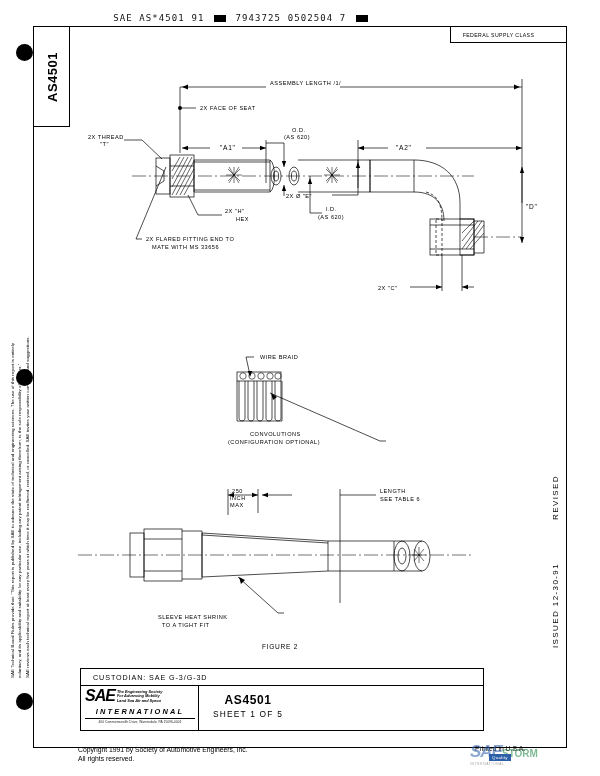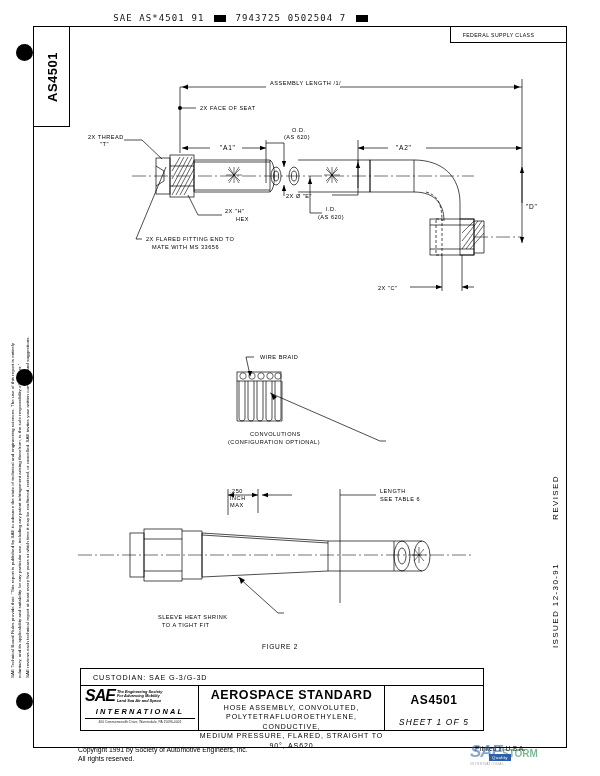--- a/index.html
+++ b/index.html
@@ -89,21 +89,21 @@
            font-style:italic;font-weight:bold;padding-left:2px;padding-top:1px;}
   #sae-intl{font-size:7.4px;letter-spacing:2.2px;font-weight:bold;font-style:italic;
             margin-top:0px;text-align:center;}
   #sae-addr{font-size:3.2px;letter-spacing:.1px;border-top:.8px solid #000;margin-top:2px;
             padding-top:1px;text-align:center;color:#222;}
 
   #as-title{font-size:12.5px;font-weight:bold;letter-spacing:.6px;margin-bottom:1px;}
   .as-sub{font-size:7px;letter-spacing:.9px;line-height:9.4px;font-family:"Liberation Sans",sans-serif;}
 
   #doc-num{font-size:12px;font-weight:bold;letter-spacing:.6px;}
-  #sheet{font-size:8.4px;letter-spacing:1.2px;margin-top:10px;font-style:italic;}
+  #sheet{font-size:8.4px;letter-spacing:1.2px;margin-top:2px;}
 
   
   #copyright{position:absolute;left:78px;top:745px;font-size:6.8px;line-height:9px;}
   #printed{position:absolute;left:475px;top:745px;font-size:6.8px;}
 
   
   #wm{position:absolute;left:470px;top:742px;width:120px;height:30px;opacity:.55;}
   #wm .wm-sae{font-family:"Liberation Sans",sans-serif;font-weight:bold;font-style:italic;
               font-size:17px;color:#2c5fa8;letter-spacing:-1px;}
   #wm .wm-storm{font-family:"Liberation Sans",sans-serif;font-weight:bold;
@@ -401,26 +401,20 @@
     <div id="tb-logo">
       <span id="sae-word">SAE</span><span id="sae-tag">
         <span>The Engineering Society</span><br>
         <span>For Advancing Mobility</span><br>
         <span>Land Sea Air and Space</span>
       </span>
       <div id="sae-intl">INTERNATIONAL</div>
       <div id="sae-addr">400 Commonwealth Drive, Warrendale, PA  15096-0001</div>
     </div>
 
-    <div id="tb-center">
-      <div id="as-title">AEROSPACE STANDARD</div>
-      <div class="as-sub">HOSE ASSEMBLY, CONVOLUTED,</div>
-      <div class="as-sub">POLYTETRAFLUOROETHYLENE, CONDUCTIVE,</div>
-      <div class="as-sub">MEDIUM PRESSURE, FLARED, STRAIGHT TO 90°, AS620</div>
-    </div>
 
     <div id="tb-right">
       <div id="doc-num">AS4501</div>
       <div id="sheet">SHEET 1 OF 5</div>
     </div>
 
   </div>
 </div>
 
 <div id="copyright">

